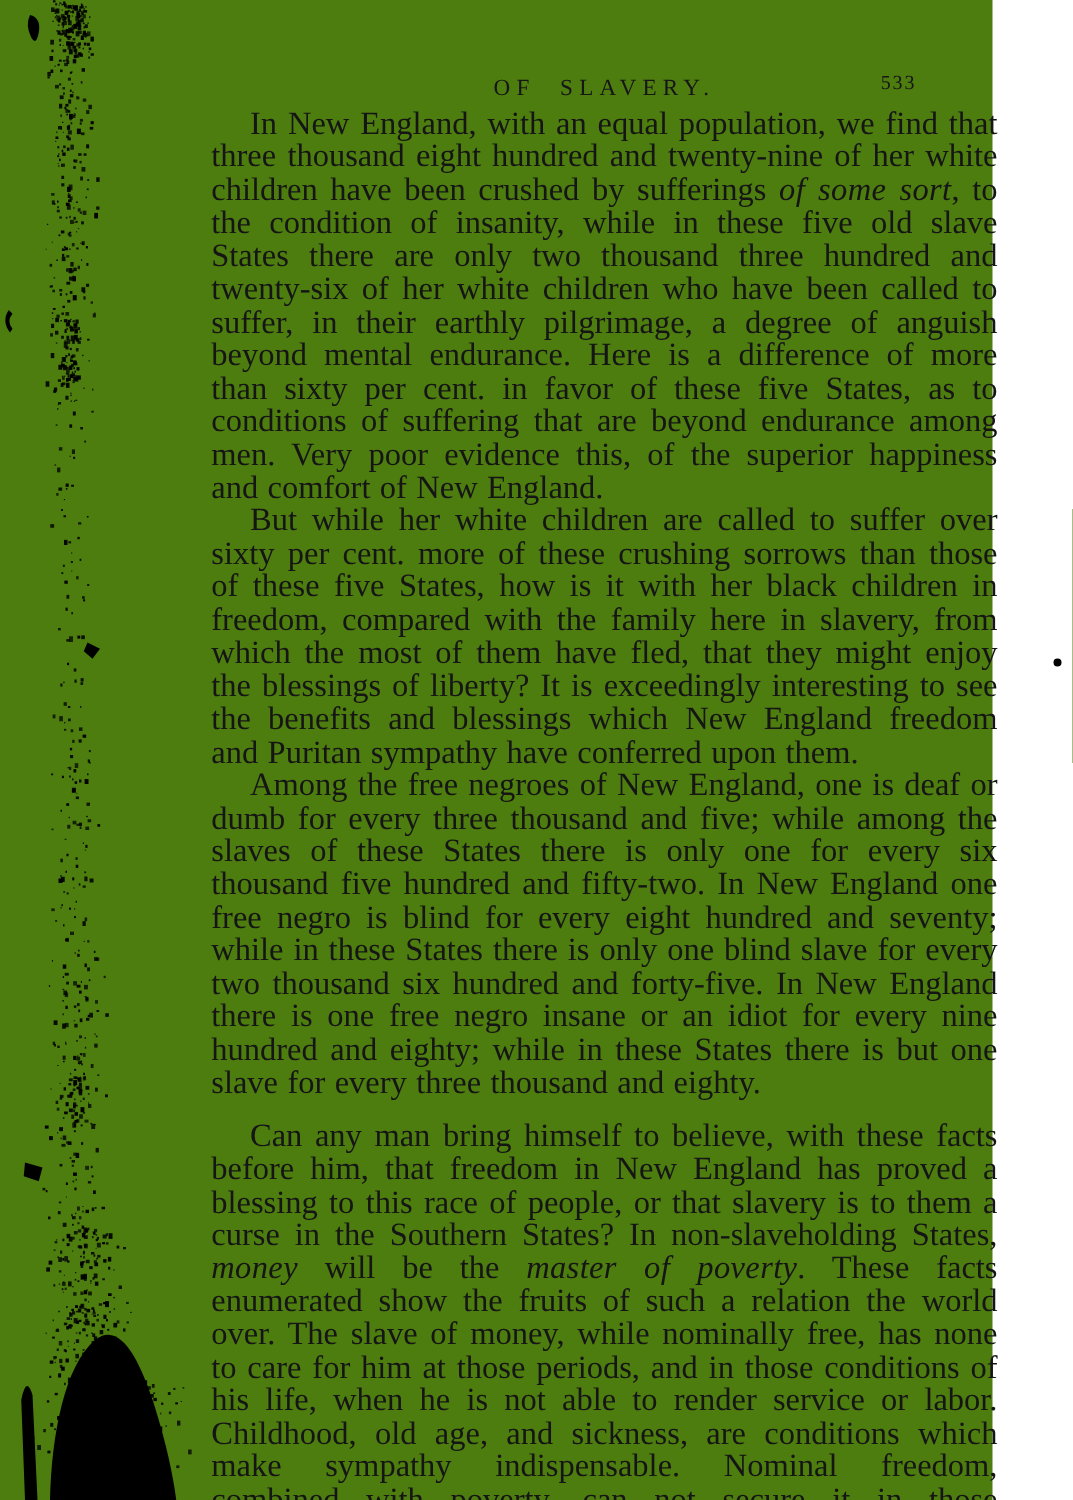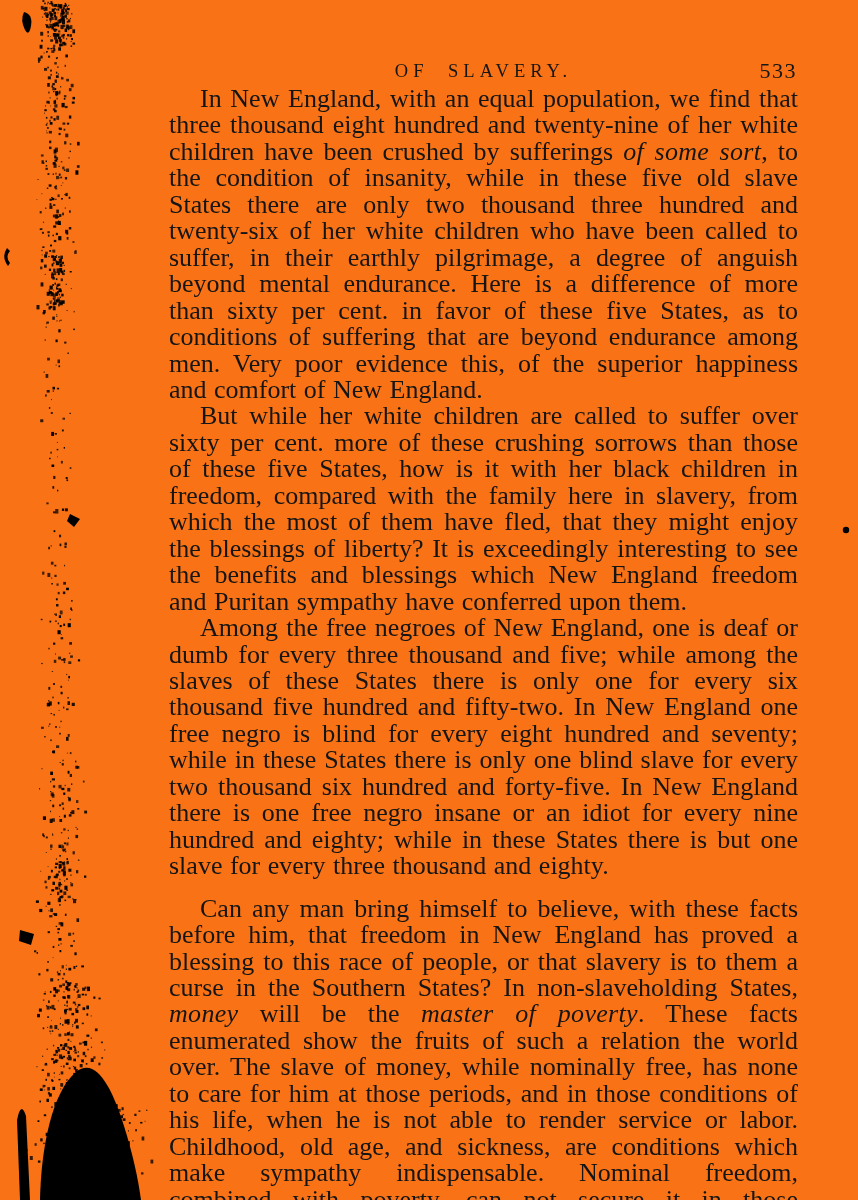--- a/index.html
+++ b/index.html
@@ -1,29 +1,29 @@
 <!DOCTYPE html>
 <html><head>
 <meta charset="utf-8">
 <style>
   html,body{margin:0;padding:0;}
   body{
     width:858px;height:1200px;background:#ffffff;overflow:hidden;
     font-family:"Liberation Serif", serif;
   }
   .page{
-    position:relative;width:858px;height:1200px;background:#f97316;color:#141414;
+    position:relative;width:794px;height:1200px;background:#4d7c0f;color:#141414;
   }
   .running-title{
     position:absolute;top:61px;left:169px;width:629px;
     text-align:center;font-size:18.5px;letter-spacing:5px;word-spacing:10px;
     color:#161616;white-space:nowrap;
   }
   .page-number{
-    position:absolute;top:58px;right:61px;font-size:22px;letter-spacing:1.5px;color:#161616;
+    position:absolute;top:58px;right:61px;font-size:16px;letter-spacing:1.5px;color:#161616;
   }
   .text-column{
     position:absolute;top:86px;left:169px;width:629px;
     font-size:26px;line-height:26.45px;text-align:justify;
     color:#151515;word-spacing:1px;
   }
   .text-column p{margin:0;padding:0;text-indent:31px;}
   .text-column p.continues{text-align-last:justify;margin-top:16px;}
   .text-column i{font-style:italic;letter-spacing:.3px;}
   #artifacts{

